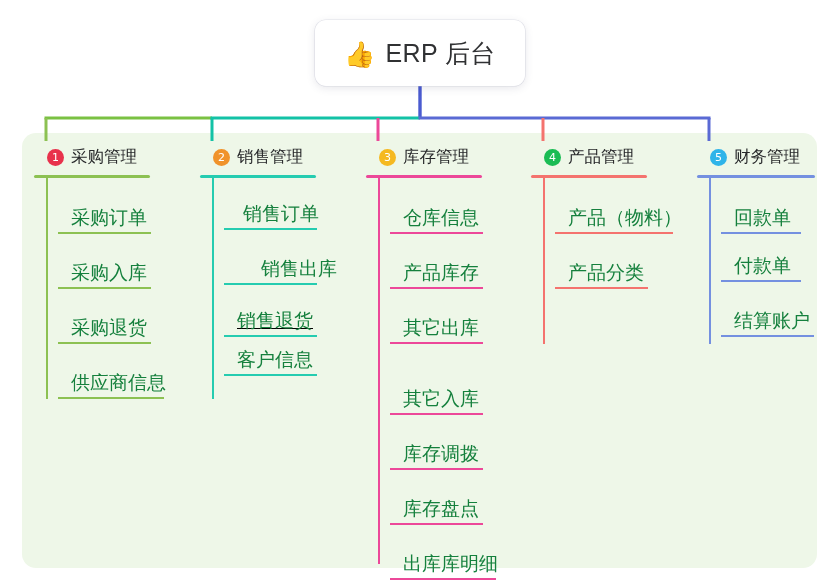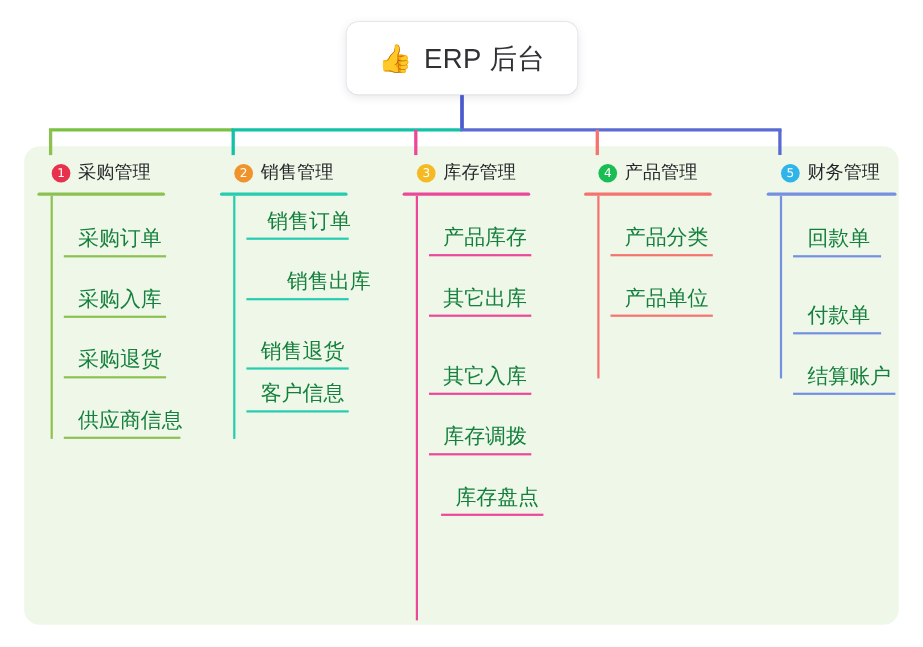--- a/index.html
+++ b/index.html
@@ -196,99 +196,107 @@
         </div>
       </div>
       <div class="col" style="left: 200px; width: 150px;">
         <div class="col-head">
           <span class="badge" style="background: rgb(240, 147, 43);">2</span>
           <span class="head-label">销售管理</span>
         </div>
         <div class="head-rule" style="background: rgb(37, 204, 176); width: 116px;"></div>
         <div class="items">
           <div class="spine" style="background: rgb(37, 204, 176); height: 221px;"></div>
-          <div class="item" style="height: 40px; padding-left: 30px;">
+          <div class="item" style="height: 52px; padding-left: 30px;">
             <span class="item-label">销售订单</span>
             <div class="item-rule" style="background: rgb(37, 204, 176); width: 93px;"></div>
           </div>
           <div class="item" style="height: 55px; padding-left: 48px;">
             <span class="item-label">销售出库</span>
             <div class="item-rule" style="background: rgb(37, 204, 176); width: 93px;"></div>
           </div>
-          <div class="item" style="height: 63px;">
+          <div class="item" style="height: 52px; text-decoration: underline;">
             <span class="item-label">销售退货</span>
             <div class="item-rule" style="background: rgb(37, 204, 176); width: 93px;"></div>
           </div>
           <div class="item" style="height: 39px;">
             <span class="item-label">客户信息</span>
             <div class="item-rule" style="background: rgb(37, 204, 176); width: 93px;"></div>
           </div>
         </div>
       </div>
       <div class="col" style="left: 366px; width: 150px;">
         <div class="col-head">
           <span class="badge" style="background: rgb(245, 185, 33);">3</span>
           <span class="head-label">库存管理</span>
         </div>
         <div class="head-rule" style="background: rgb(236, 72, 153); width: 116px;"></div>
         <div class="items">
           <div class="spine" style="background: rgb(236, 72, 153); height: 386px;"></div>
+          <div class="item" style="height: 56px;">
+            <span class="item-label">仓库信息</span>
+            <div class="item-rule" style="background: rgb(236, 72, 153); width: 93px;"></div>
+          </div>
           <div class="item" style="height: 55px;">
             <span class="item-label">产品库存</span>
             <div class="item-rule" style="background: rgb(236, 72, 153); width: 93px;"></div>
           </div>
           <div class="item" style="height: 55px;">
             <span class="item-label">其它出库</span>
             <div class="item-rule" style="background: rgb(236, 72, 153); width: 93px;"></div>
           </div>
           <div class="item" style="height: 71px;">
             <span class="item-label">其它入库</span>
             <div class="item-rule" style="background: rgb(236, 72, 153); width: 93px;"></div>
           </div>
           <div class="item" style="height: 55px;">
             <span class="item-label">库存调拨</span>
             <div class="item-rule" style="background: rgb(236, 72, 153); width: 93px;"></div>
           </div>
-          <div class="item" style="height: 55px; margin-left: 11px;">
+          <div class="item" style="height: 55px;">
             <span class="item-label">库存盘点</span>
             <div class="item-rule" style="background: rgb(236, 72, 153); width: 93px;"></div>
+          </div>
+          <div class="item" style="height: 55px;">
+            <span class="item-label">出库库明细</span>
+            <div class="item-rule" style="background: rgb(236, 72, 153); width: 106px;"></div>
           </div>
         </div>
       </div>
       <div class="col" style="left: 531px; width: 150px;">
         <div class="col-head">
           <span class="badge" style="background: rgb(26, 188, 84);">4</span>
           <span class="head-label">产品管理</span>
         </div>
         <div class="head-rule" style="background: rgb(244, 115, 110); width: 116px;"></div>
         <div class="items">
           <div class="spine" style="background: rgb(244, 115, 110); height: 166px;"></div>
+          <div class="item" style="height: 56px;">
+            <span class="item-label">产品（物料）</span>
+            <div class="item-rule" style="background: rgb(244, 115, 110); width: 118px;"></div>
+          </div>
           <div class="item" style="height: 55px;">
             <span class="item-label">产品分类</span>
-            <div class="item-rule" style="background: rgb(244, 115, 110); width: 93px;"></div>
-          </div>
-          <div class="item" style="height: 55px;">
-            <span class="item-label">产品单位</span>
             <div class="item-rule" style="background: rgb(244, 115, 110); width: 93px;"></div>
           </div>
         </div>
       </div>
       <div class="col" style="left: 697px; width: 140px;">
         <div class="col-head">
           <span class="badge" style="background: rgb(47, 180, 233);">5</span>
           <span class="head-label">财务管理</span>
         </div>
         <div class="head-rule" style="background: rgb(116, 144, 224); width: 118px;"></div>
         <div class="items">
           <div class="spine" style="background: rgb(116, 144, 224); height: 166px;"></div>
           <div class="item" style="height: 56px;">
             <span class="item-label">回款单</span>
             <div class="item-rule" style="background: rgb(116, 144, 224); width: 80px;"></div>
           </div>
-          <div class="item" style="height: 48px; margin-top: 22px;">
+          <div class="item" style="height: 48px;">
             <span class="item-label">付款单</span>
             <div class="item-rule" style="background: rgb(116, 144, 224); width: 80px;"></div>
           </div>
           <div class="item" style="height: 55px;">
             <span class="item-label">结算账户</span>
             <div class="item-rule" style="background: rgb(116, 144, 224); width: 93px;"></div>
           </div>
         </div>
       </div>
     </div>

